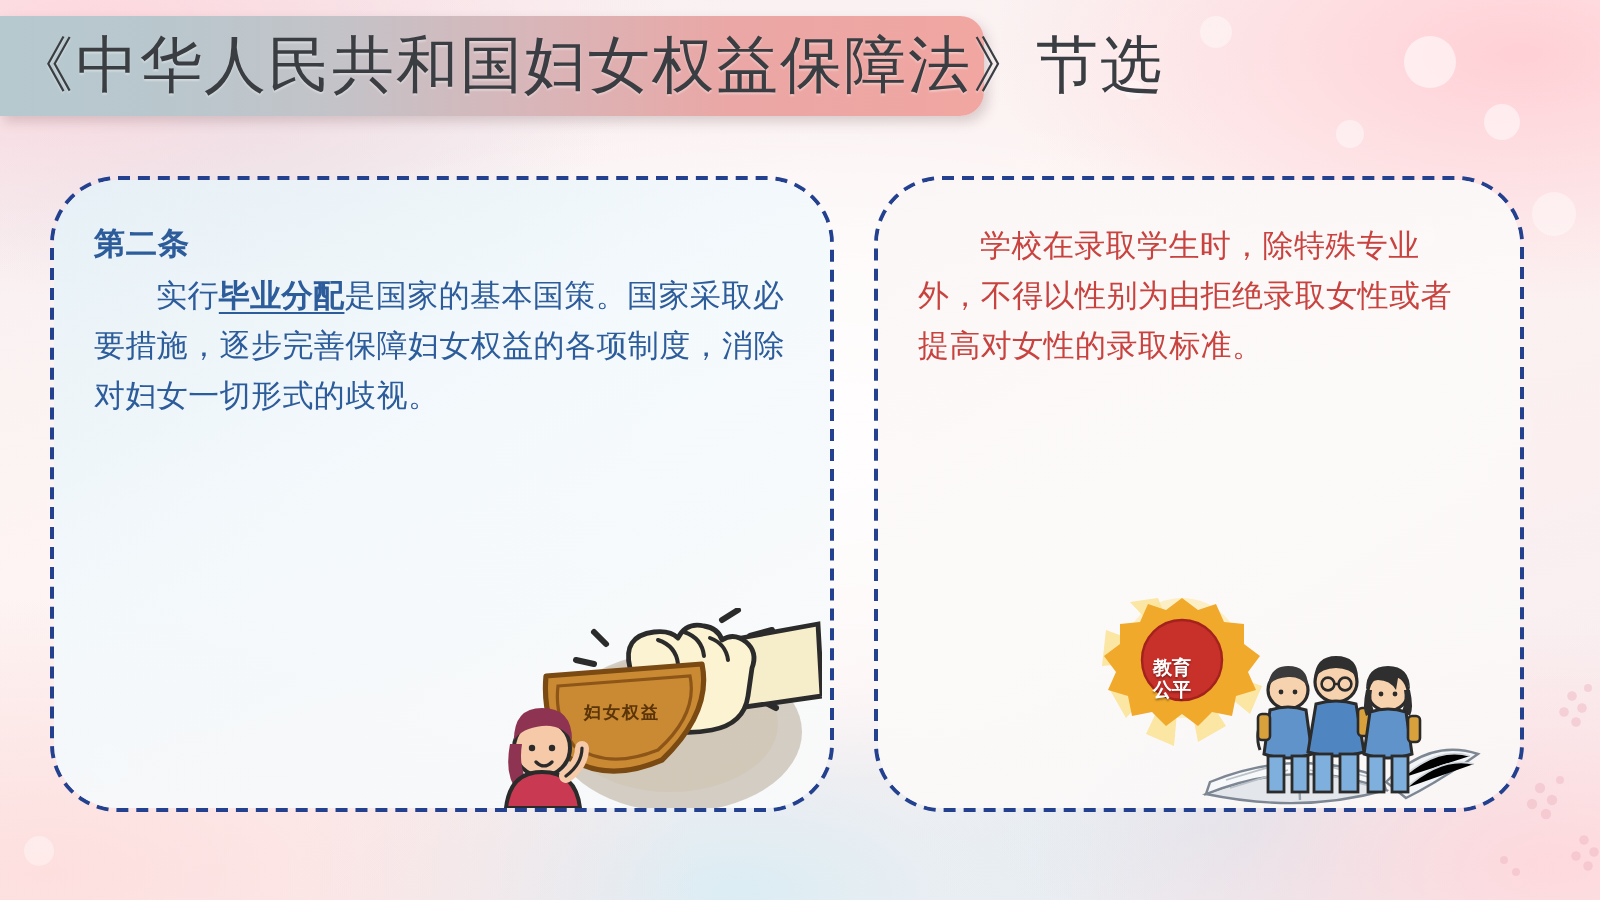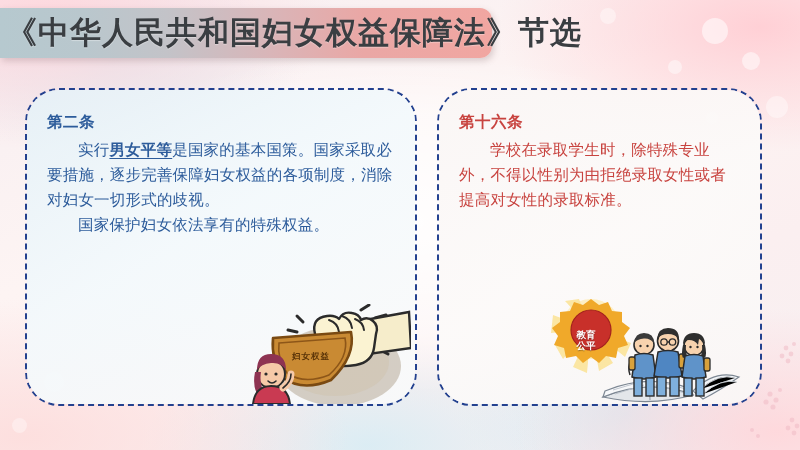--- a/index.html
+++ b/index.html
@@ -30,38 +30,39 @@
   
   #title-plate{
     position:absolute;left:0;top:8px;width:492px;height:50px;
     border-radius:0 12px 12px 0;
     background:linear-gradient(90deg,#b6c9cf 0%,#b9c7cd 17%,#c3c3c8 34%,#d9b5b8 55%,#eaa7a5 74%,#f1a6a1 100%);
     box-shadow:2px 3px 6px rgba(120,90,95,.25);
     z-index:3;display:flex;align-items:center;
   }
   #title-text{
     font-family:"DejaVu Serif","Liberation Serif",serif;
-    font-weight:700;font-size:31px;letter-spacing:1px;color:#3a3e42;
+    font-weight:400;font-size:31px;letter-spacing:1px;color:#3a3e42;
     margin-left:6px;white-space:nowrap;
     text-shadow:0 1px 1px rgba(255,255,255,.35);
   }
   
   .panel{
     position:absolute;z-index:4;
     border:2.6px dashed #23418f;
     border-radius:34px;
     box-sizing:border-box;
     overflow:hidden;
   }
   #panel-left{left:25px;top:88px;width:392px;height:318px;}
   #panel-right{left:437px;top:88px;width:325px;height:318px;}
   .panel-inner{
     position:absolute;inset:0;
     padding:22px 20px 0 20px;
     box-sizing:border-box;
+    font-family:Liberation Mono, monospace;
   }
   .panel-bg{
     position:absolute;inset:-2px;border-radius:34px;z-index:-1;
   }
   #panel-left .panel-bg{
     background:linear-gradient(150deg,rgba(229,241,247,.9) 0%,rgba(243,249,252,.92) 45%,rgba(250,250,250,.9) 100%);
   }
   #panel-right .panel-bg{
     background:linear-gradient(150deg,rgba(250,246,245,.9) 0%,rgba(252,250,249,.92) 50%,rgba(250,248,247,.9) 100%);
   }
@@ -134,22 +135,21 @@
 </div>
 
 <div id="title-plate">
   <span id="title-text">《中华人民共和国妇女权益保障法》节选</span>
 </div>
 
 <div class="panel" id="panel-left">
   <div class="panel-bg"></div>
   <div class="panel-inner">
     <h3 class="art-head">第二条</h3>
-    <p class="para"><span>实行</span><span class="u">男女平等</span><span>是国家的基本国策。国家采取必要措施，逐步完善保障妇女权益的各项制度，消除对妇女一切形式的歧视。</span></p>
-    <p class="para">国家保护妇女依法享有的特殊权益。</p>
+    <p class="para"><span>实行</span><span class="u">毕业分配</span><span>是国家的基本国策。国家采取必要措施，逐步完善保障妇女权益的各项制度，消除对妇女一切形式的歧视。</span></p>
   </div>
 
   <svg id="illus-left" viewBox="0 0 168 100">
     <ellipse cx="96" cy="62" rx="62" ry="40" fill="#b7aa98" opacity=".55"></ellipse>
     <ellipse cx="92" cy="58" rx="54" ry="34" fill="#cfc3ae" opacity=".5"></ellipse>
 
     <g stroke="#2b2b2b" stroke-width="3" stroke-linecap="round">
       <line x1="118" y1="6" x2="126" y2="1"></line>
       <line x1="132" y1="14" x2="143" y2="11"></line>
       <line x1="137" y1="30" x2="150" y2="31"></line>
@@ -182,21 +182,20 @@
     <path d="M25 77 q4 4 8 0" stroke="#2b2b2b" stroke-width="1.6" fill="none" stroke-linecap="round"></path>
     <path d="M10 100 q2 -18 18 -18 q17 0 19 18 Z" fill="#c93a52" stroke="#2b2b2b" stroke-width="2"></path>
     <path d="M40 84 q8 -6 8 -14" stroke="#f6c9a8" stroke-width="7" fill="none" stroke-linecap="round"></path>
     <path d="M40 84 q8 -6 8 -14" stroke="#2b2b2b" stroke-width="1.6" fill="none" stroke-linecap="round"></path>
   </svg>
 </div>
 
 <div class="panel" id="panel-right">
   <div class="panel-bg"></div>
   <div class="panel-inner">
-    <h3 class="art-head">第十六条</h3>
     <p class="para">学校在录取学生时，除特殊专业外，不得以性别为由拒绝录取女性或者提高对女性的录取标准。</p>
   </div>
 
   <svg id="illus-right" viewBox="0 0 215 105">
 
     <g opacity=".85">
       <circle cx="48" cy="30" r="30" fill="#fde9a8" opacity=".75"></circle>
       <g fill="#fbe08a" opacity=".9">
         <polygon points="48,30 10,16 8,34"></polygon>
         <polygon points="48,30 12,46 20,60"></polygon>

